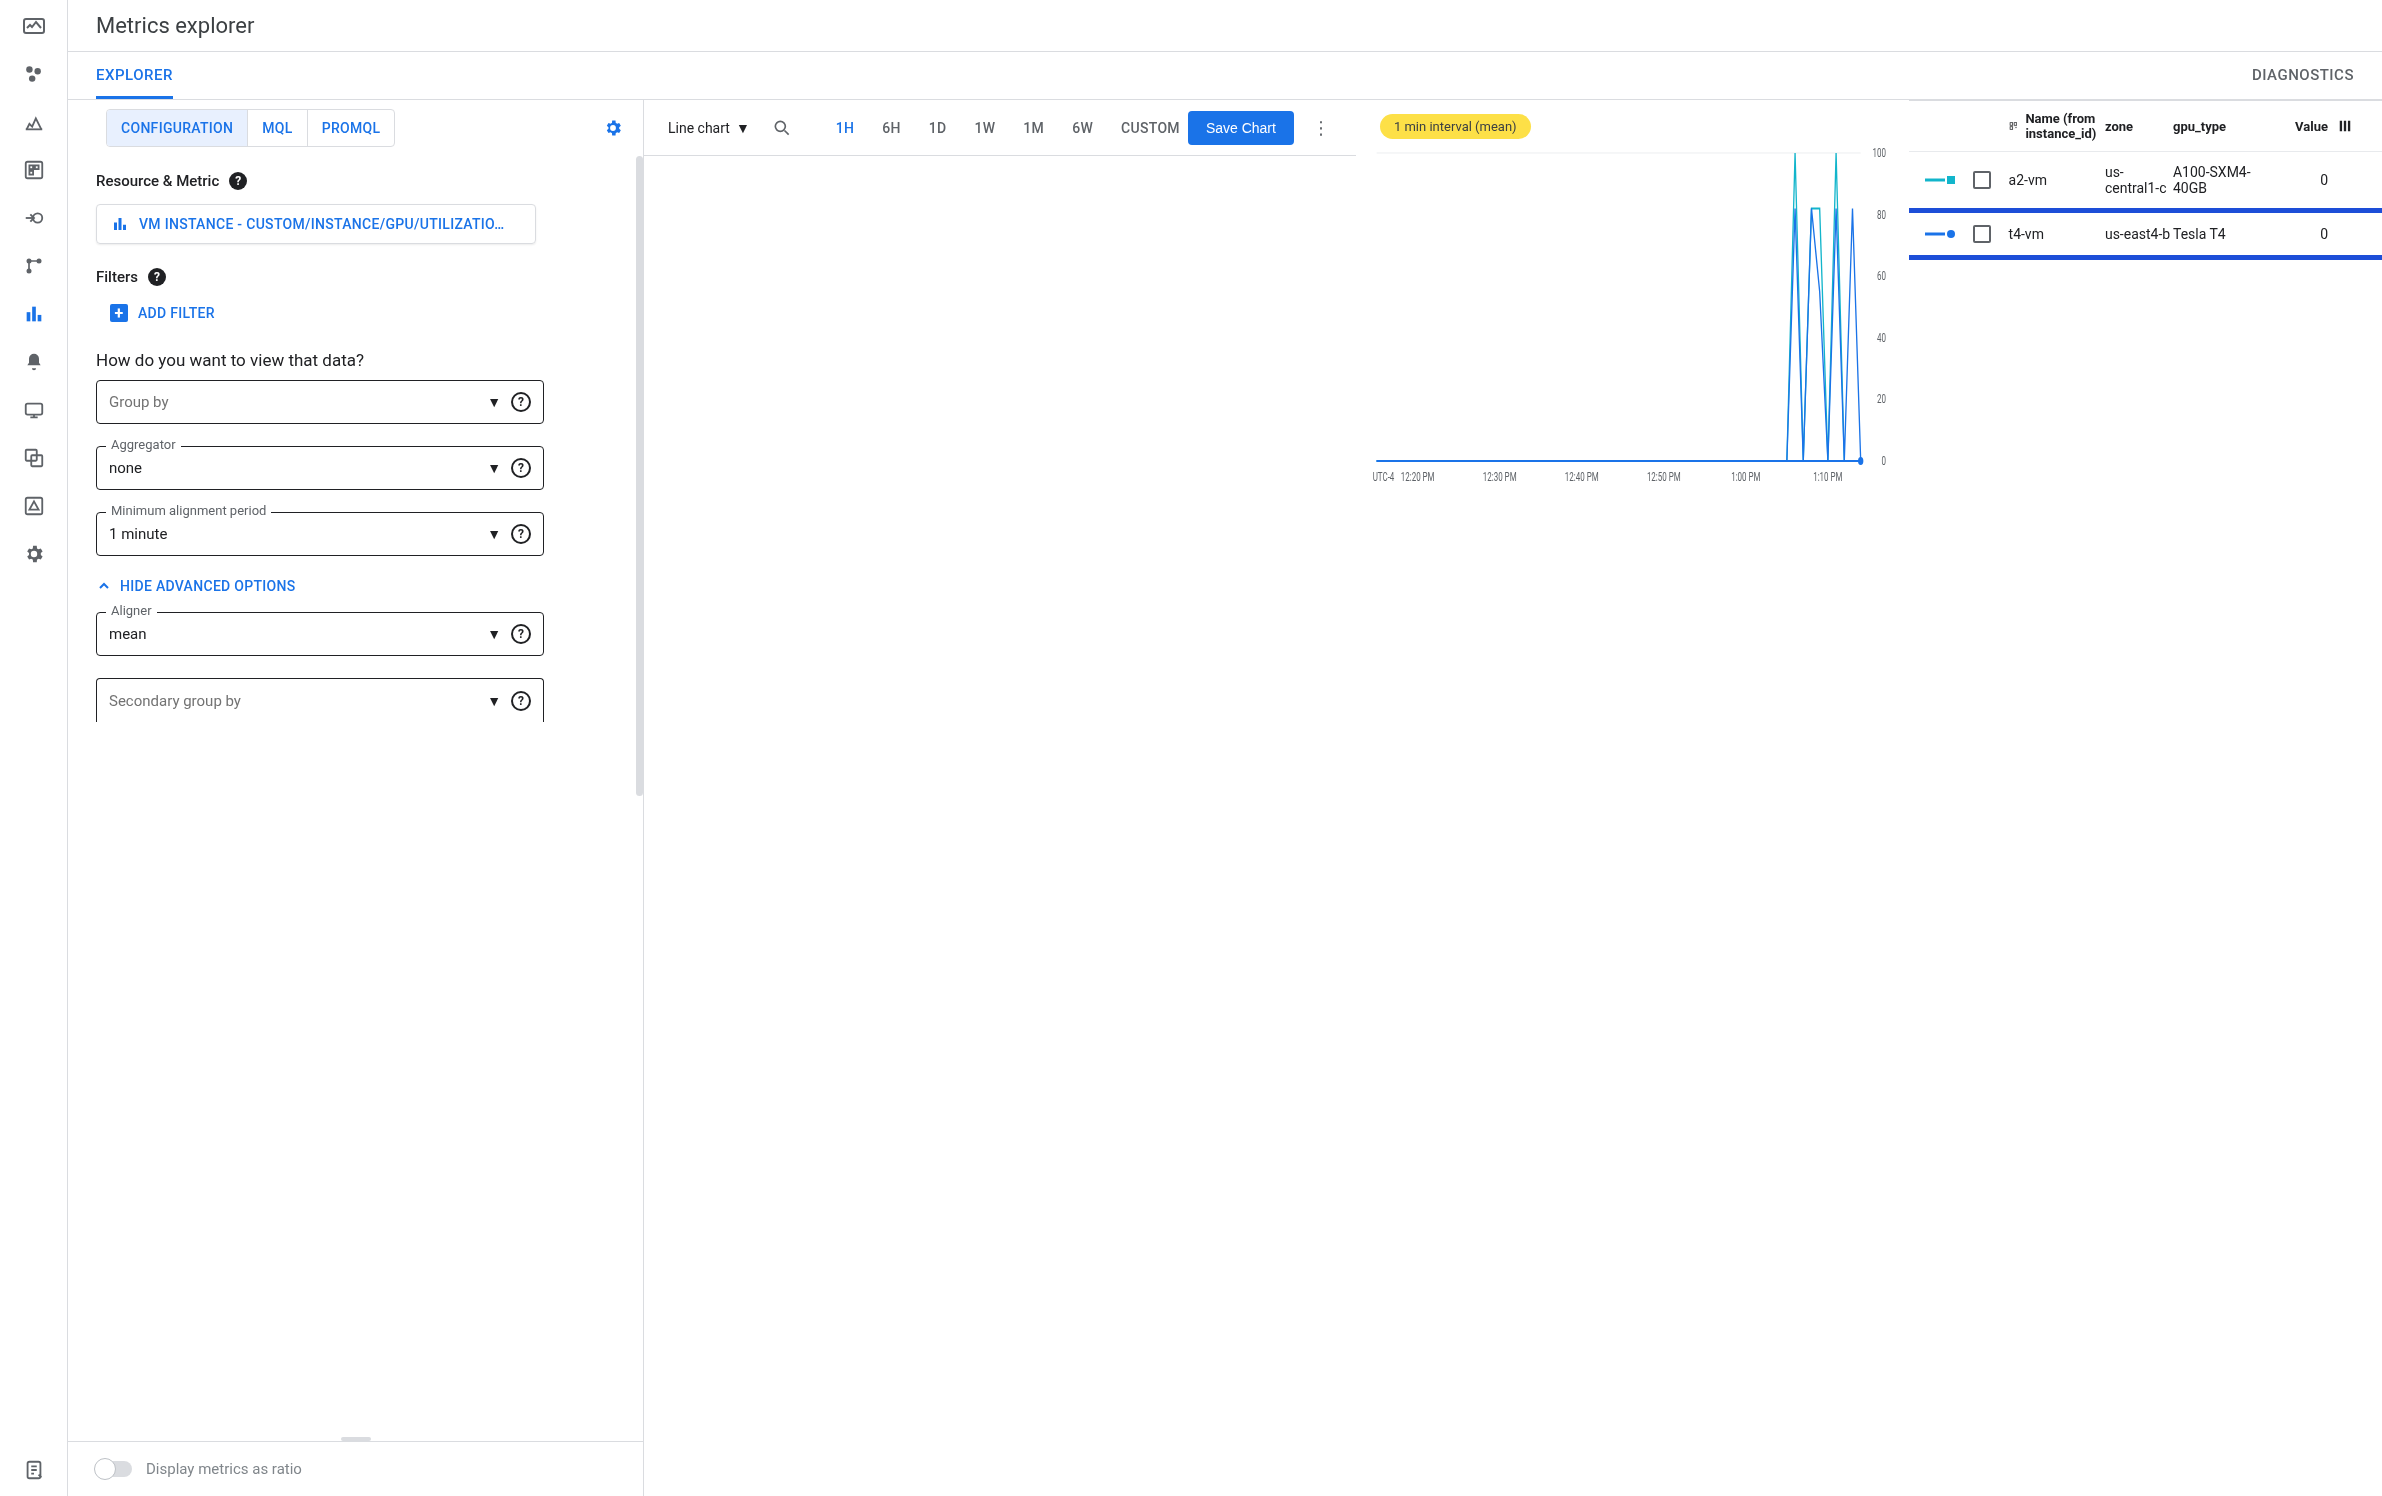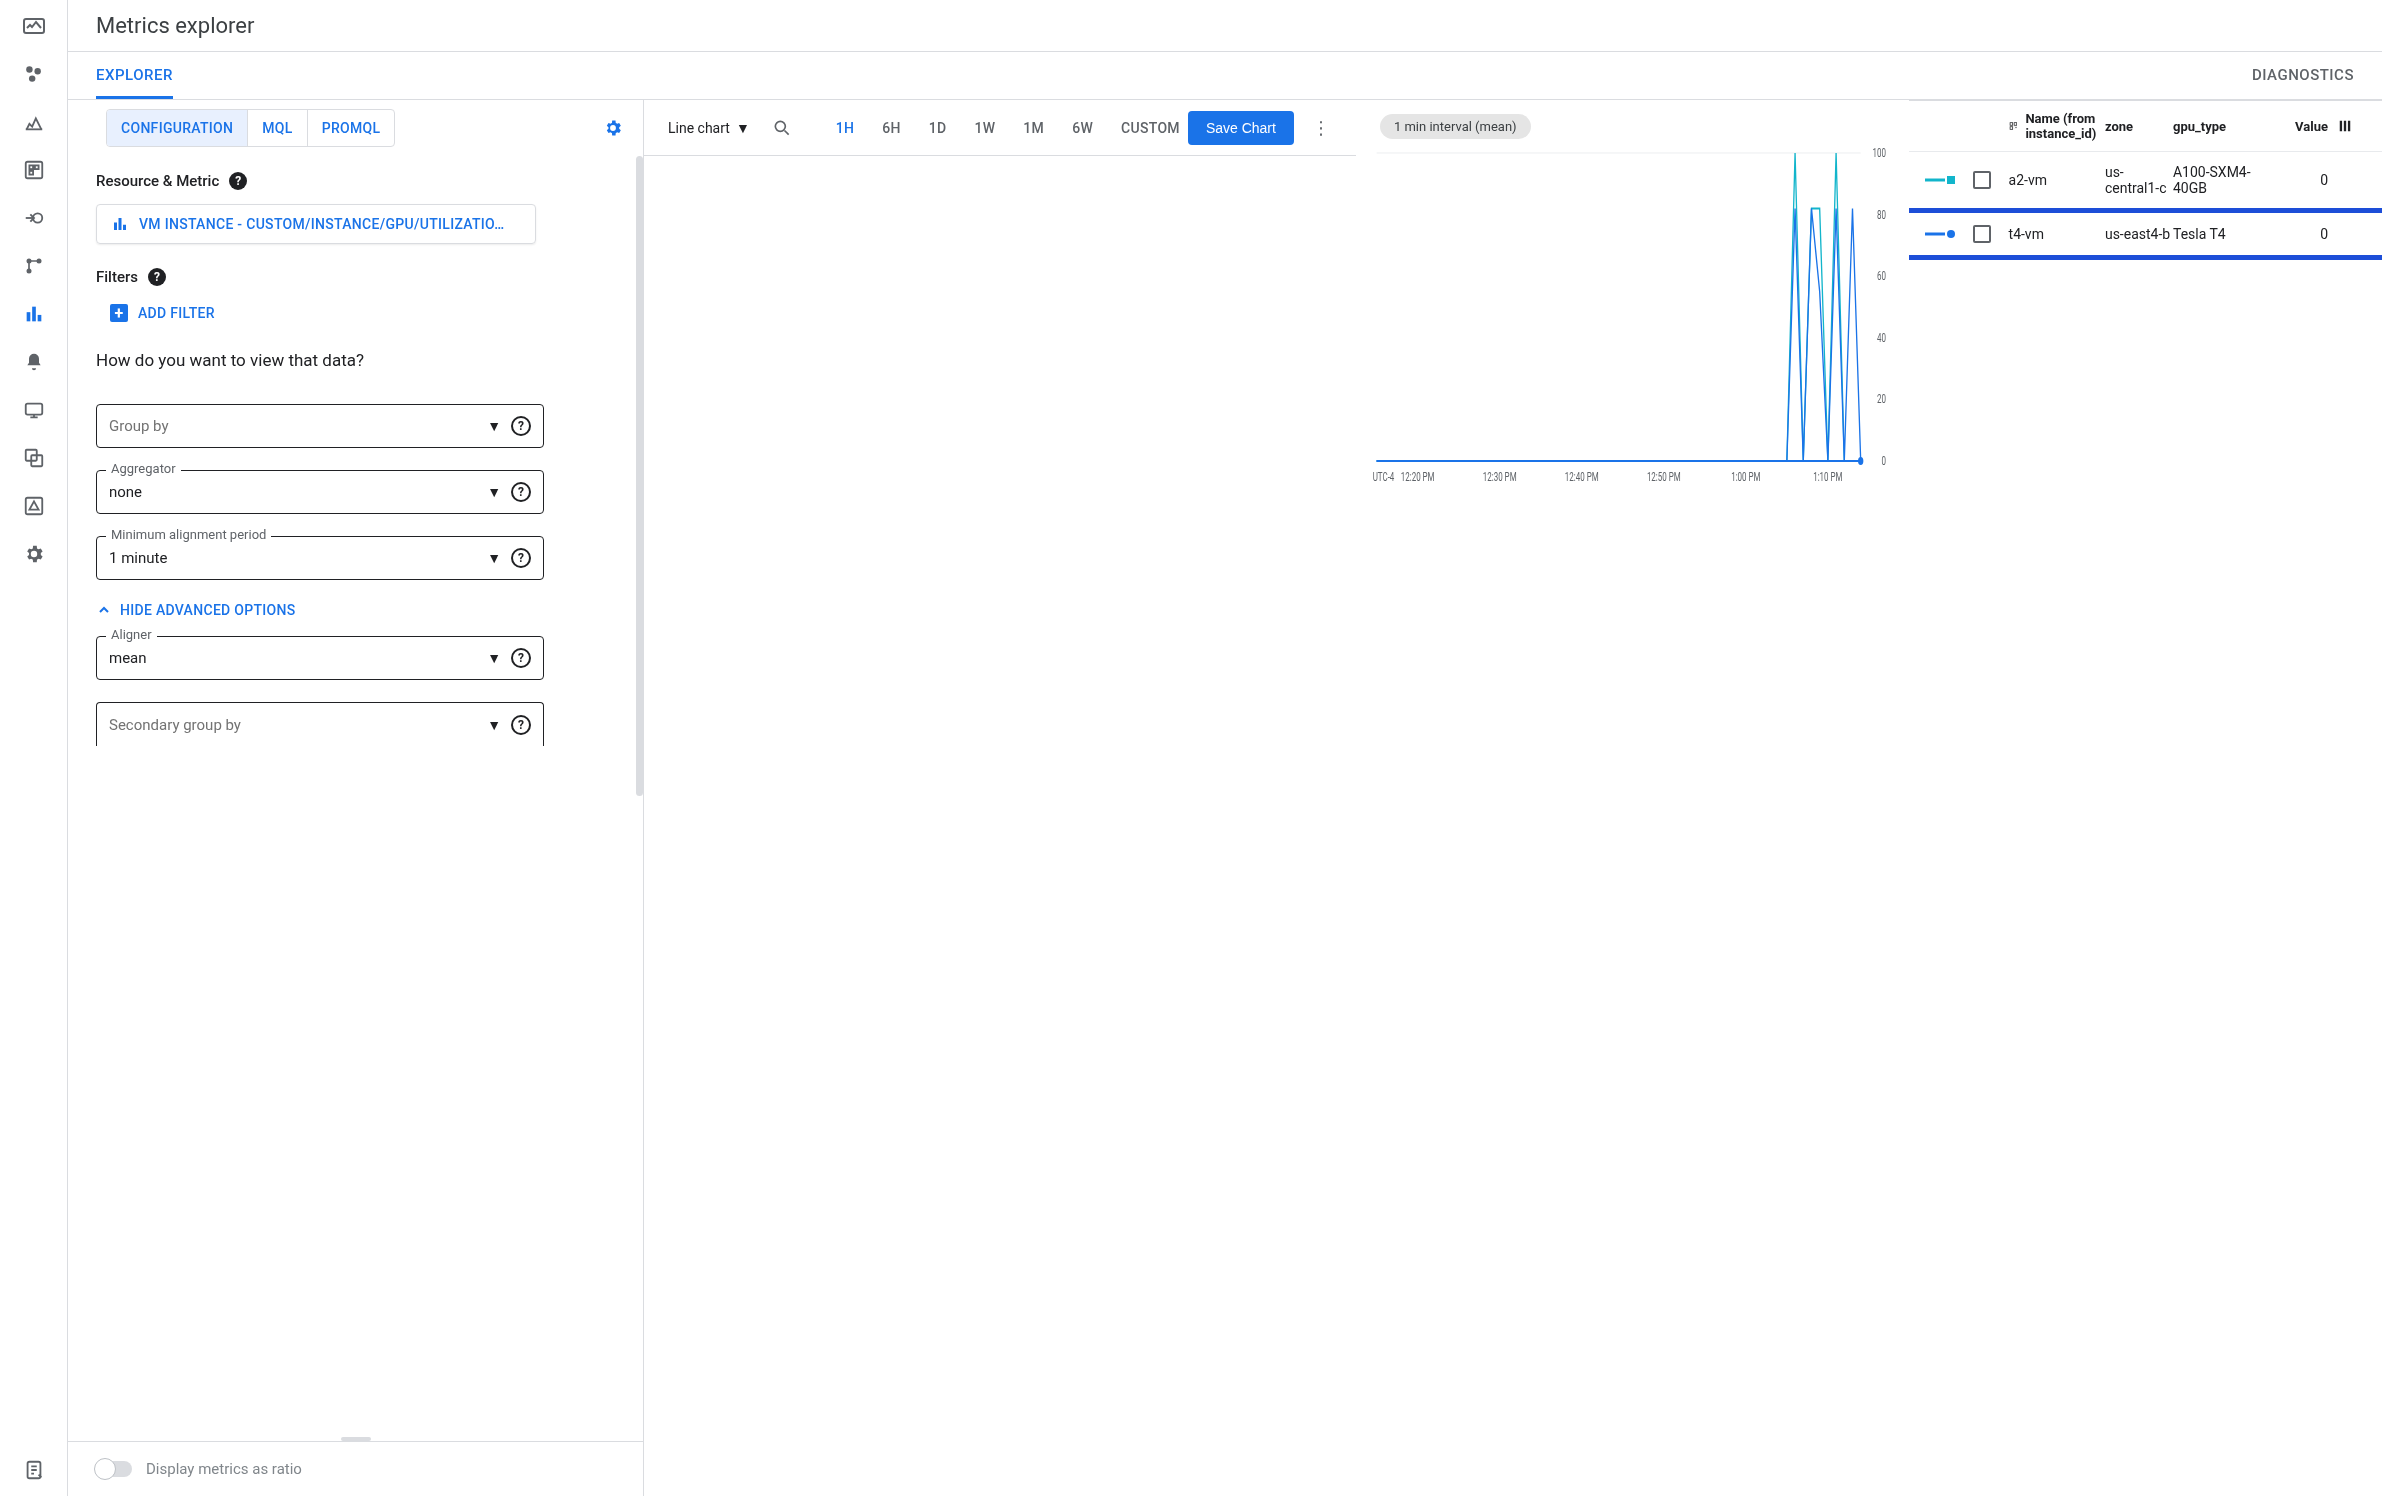--- a/index.html
+++ b/index.html
@@ -25,21 +25,21 @@
 .gear { margin-left: auto; color: #1a73e8; cursor: pointer; width: 24px; height: 24px; display: flex; align-items: center; justify-content: center; }
 .config-body { flex: 1; overflow-y: auto; padding: 16px 28px 0 28px; position: relative; }
 .config-body::after { content: ''; position: absolute; top: 0; right: 0; width: 7px; height: 640px; background: #dadce0; border-radius: 4px; }
 .section-label { font-size: 15px; font-weight: 500; display: flex; align-items: center; gap: 10px; margin-bottom: 14px; }
 .help-badge { width: 18px; height: 18px; border-radius: 50%; background: #202124; color: #fff; display: inline-flex; align-items: center; justify-content: center; font-size: 12px; font-weight: 700; }
 .help-badge.light { background: transparent; border: 2px solid #202124; color: #202124; width: 20px; height: 20px; }
 .metric-chip { border: 1px solid #dadce0; border-radius: 4px; padding: 10px 14px; display: flex; align-items: center; gap: 10px; color: #1a73e8; font-weight: 500; font-size: 14px; letter-spacing: .3px; cursor: pointer; box-shadow: 0 1px 2px rgba(0,0,0,.08); margin-bottom: 24px; max-width: 440px; }
 .metric-chip .txt { white-space: nowrap; overflow: hidden; text-overflow: ellipsis; }
 .add-filter { display: inline-flex; align-items: center; gap: 10px; color: #1a73e8; font-weight: 500; letter-spacing: .3px; cursor: pointer; margin: 4px 0 28px 14px; font-size: 14px; }
 .plus-box { width: 18px; height: 18px; background: #1a73e8; color: #fff; display: flex; align-items: center; justify-content: center; font-size: 16px; font-weight: 700; border-radius: 2px; }
-.question { font-size: 17px; font-weight: 400; margin-bottom: 34px; }
+.question { font-size: 17px; font-weight: 400; margin-bottom: 10px; }
 .field-wrap { position: relative; margin-bottom: 22px; max-width: 448px; }
 .field { border: 1px solid #202124; border-radius: 4px; height: 44px; display: flex; align-items: center; padding: 0 12px; cursor: pointer; }
 .field-label { position: absolute; top: -9px; left: 10px; background: #fff; padding: 0 5px; font-size: 13px; color: #5f6368; }
 .field-value { font-size: 15px; }
 .field-placeholder { font-size: 15px; color: #737373; }
 .caret { margin-left: auto; margin-right: 10px; }
 .hide-adv { display: inline-flex; align-items: center; gap: 8px; color: #1a73e8; font-weight: 500; letter-spacing: .3px; cursor: pointer; margin: 0 0 18px 0; font-size: 14px; }
 .config-footer { border-top: 1px solid #dadce0; padding: 18px 28px; display: flex; align-items: center; gap: 14px; }
 .toggle { width: 36px; height: 16px; background: #dadce0; border-radius: 10px; position: relative; cursor: pointer; }
 .toggle::after { content: ''; position: absolute; width: 20px; height: 20px; background: #fff; border: 1px solid #bdc1c6; border-radius: 50%; top: -3px; left: -2px; }
@@ -48,21 +48,21 @@
 .chart-panel { flex: 1; display: flex; flex-direction: row; }
 .chart-toolbar { height: 56px; display: flex; align-items: center; padding: 0 16px; border-bottom: 1px solid #dadce0; gap: 8px; }
 .chart-type { display: flex; align-items: center; gap: 6px; cursor: pointer; font-size: 14px; padding: 6px 8px; }
 .search-ico { color: #5f6368; cursor: pointer; padding: 6px; }
 .time-ranges { display: flex; gap: 28px; margin-left: 30px; }
 .time-btn { font-size: 14px; font-weight: 500; color: #5f6368; cursor: pointer; letter-spacing: .3px; }
 .time-btn.active { color: #1a73e8; }
 .save-btn { margin-left: auto; background: #1a73e8; color: #fff; border: none; border-radius: 4px; padding: 9px 18px; font-size: 14px; font-weight: 500; cursor: pointer; }
 .kebab { color: #5f6368; cursor: pointer; padding: 6px 10px; font-size: 18px; }
 .chart-area { flex: 1; padding: 14px 20px 0 14px; }
-.interval-chip { display: inline-block; background: #e5e5e5; border-radius: 14px; padding: 5px 14px; font-size: 13px; color: #3c4043; margin-bottom: 8px; margin-left: 10px; }
+.interval-chip { display: inline-block; background: #fde047; border-radius: 14px; padding: 5px 14px; font-size: 13px; color: #3c4043; margin-bottom: 8px; margin-left: 10px; }
 .chart-svg-wrap { position: relative; height: 340px; }
 .legend-table { border-top: 1px solid #dadce0; }
 .legend-header { display: flex; align-items: center; padding: 10px 16px; font-size: 13px; font-weight: 700; border-bottom: 1px solid #e8eaed; }
 .legend-row { display: flex; align-items: center; padding: 12px 16px; font-size: 14px; border-bottom: 5px solid #1d4ed8; }
 .col-swatch { width: 48px; display: flex; align-items: center; }
 .col-check { width: 36px; }
 .col-name { flex: 1.7; display: flex; align-items: center; gap: 8px; }
 .col-zone { flex: 1.2; }
 .col-gpu { flex: 1.5; }
 .col-value { width: 80px; text-align: right; padding-right: 10px; }

